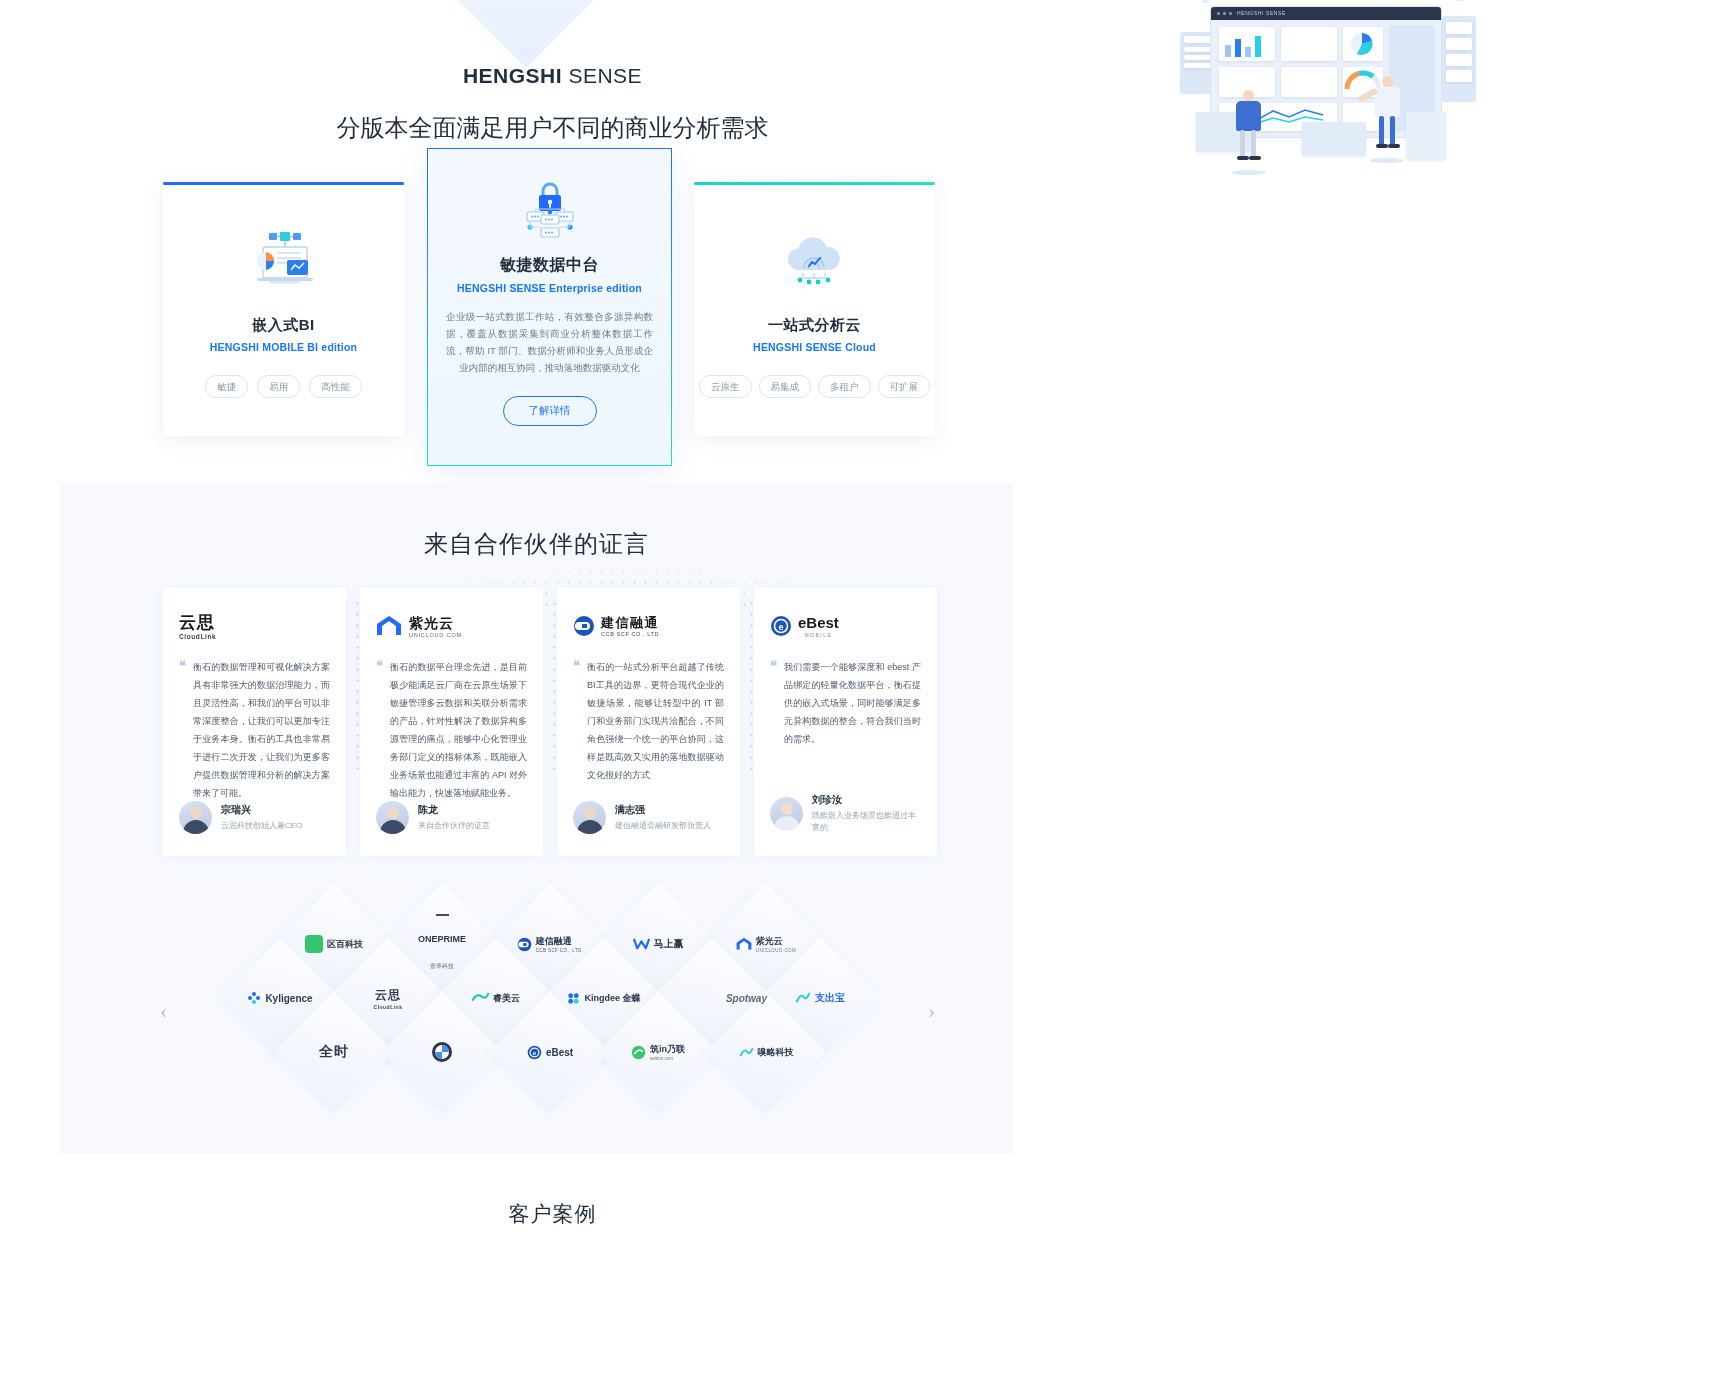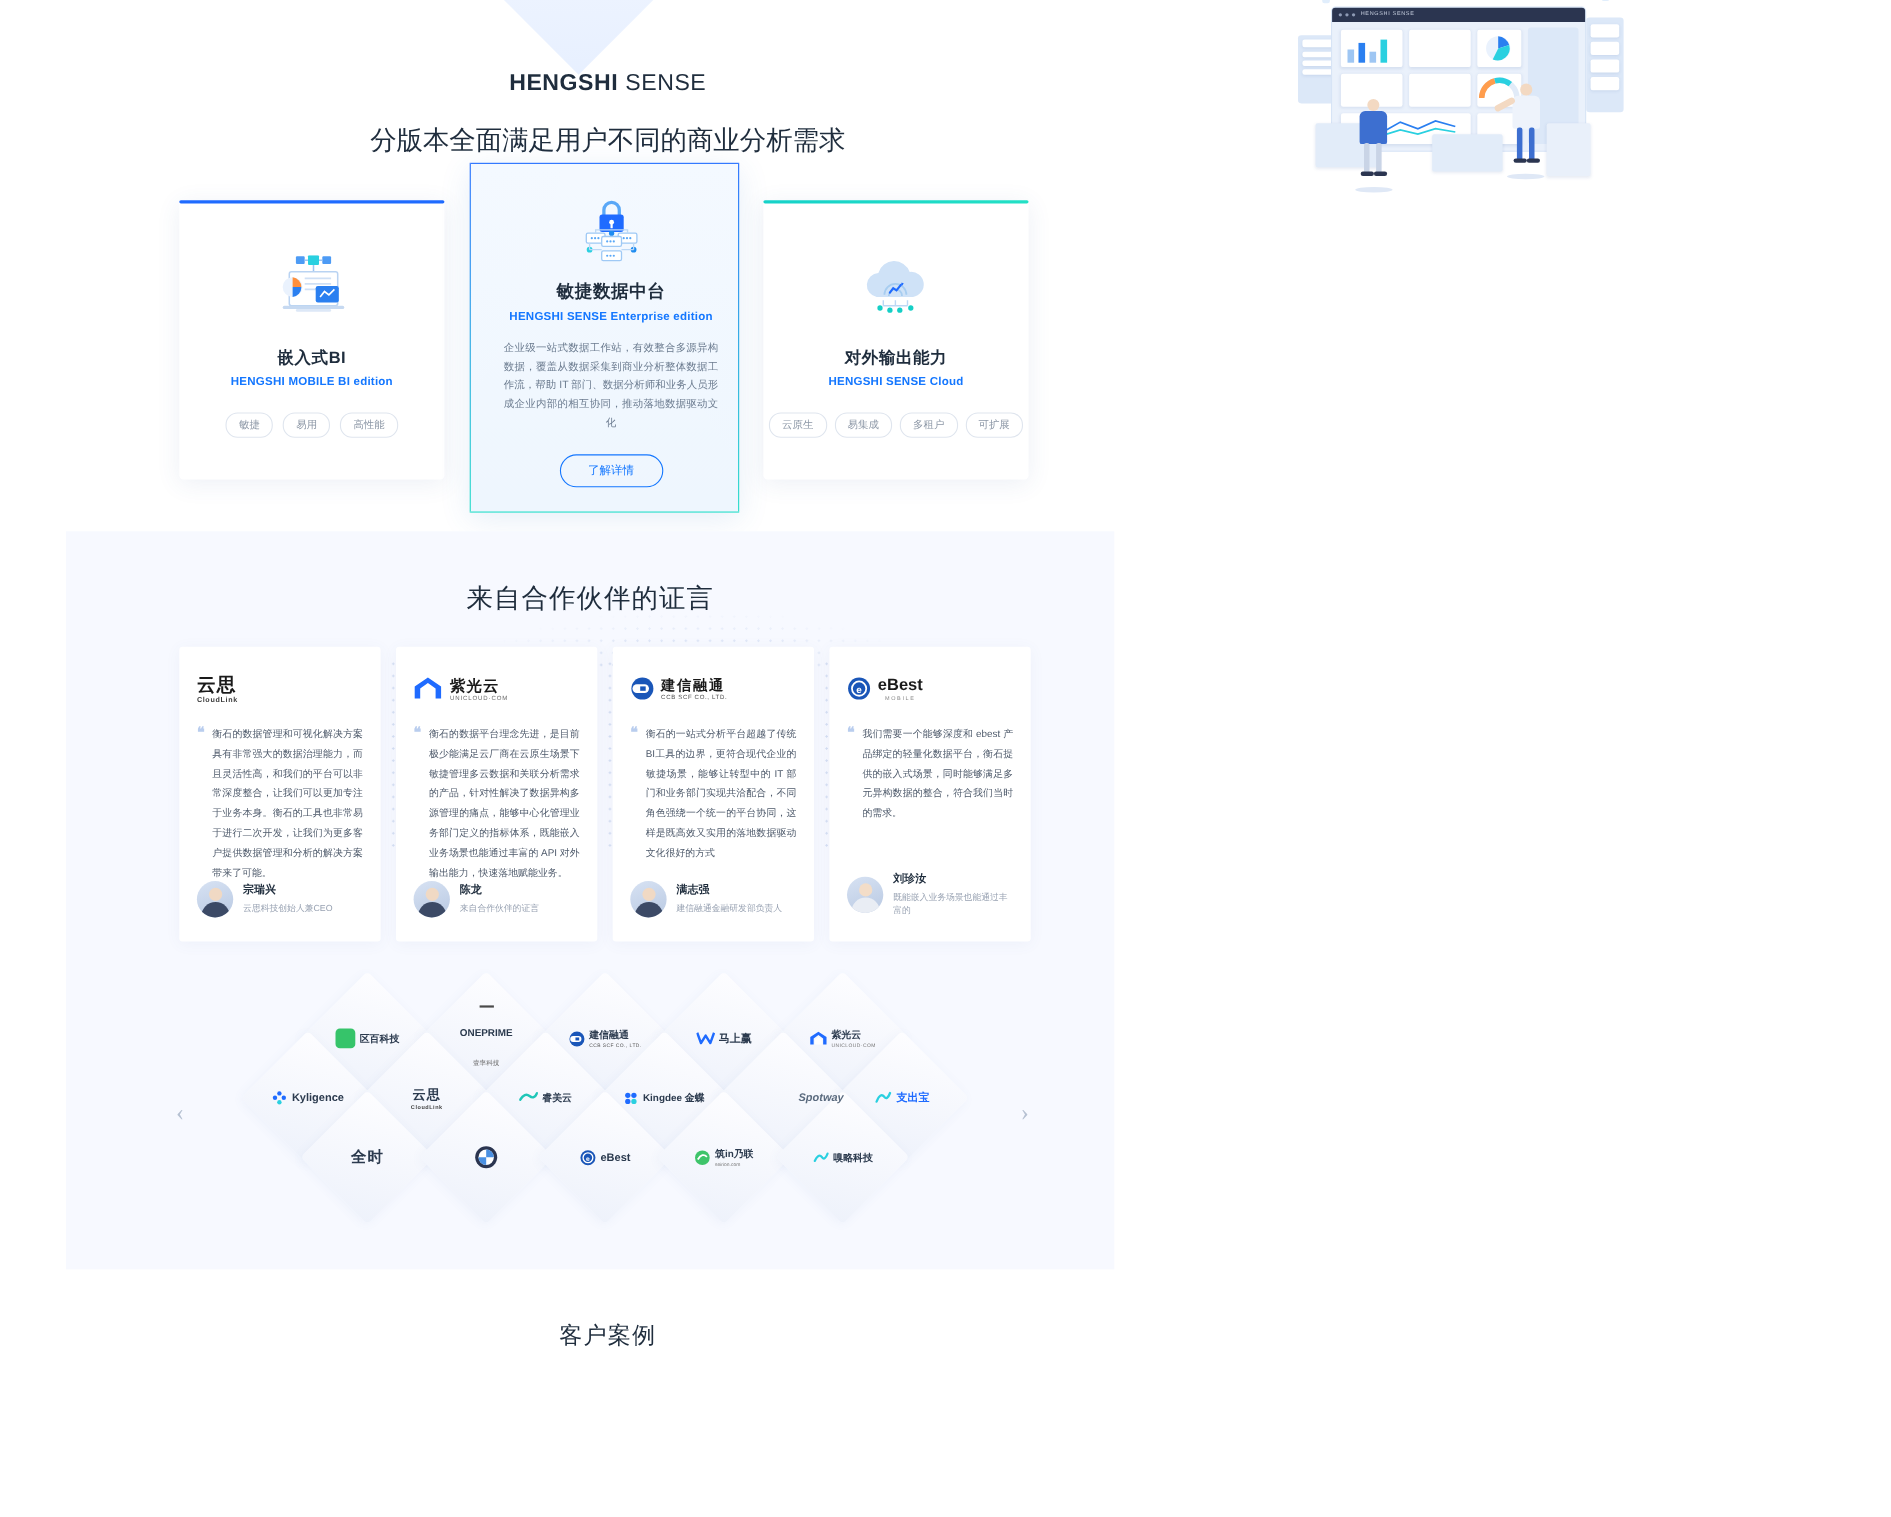--- a/index.html
+++ b/index.html
@@ -41,21 +41,20 @@
   #card-bi { left: 163px; }
   #card-cloud { left: 694px; }
 
   .card-center {
     left: 427px; top: 0; width: 245px; height: 318px;
     background: linear-gradient(180deg, #f4f9ff 0%, #eef6fe 100%);
     border: 1.6px solid;
     border-image: linear-gradient(180deg,#1f6bff 0%, #23dcc8 100%) 1;
     border-radius: 6px;
     box-shadow: 0 6px 28px rgba(60,120,200,.12);
-    padding-left: 12px;
   }
 
   .card-icon { width: 100%; height: 74px; display: flex; align-items: center; justify-content: center; }
   .card-title {
     text-align: center; font-size: 15px; font-weight: bold; color: #1f2d3d;
     letter-spacing: .5px;
   }
   .card-sub {
     text-align: center; font-size: 10.5px; font-weight: bold; color: #1477ff;
     margin-top: 6px; letter-spacing: .2px;
@@ -281,21 +280,21 @@
           <path d="M30 37 a6 6 0 0 1 12 0" fill="none" stroke="#a7cdf0" stroke-width="1.6"></path>
           <polyline points="31,34 34,30 37,32 41,27" stroke="#1f6bff" stroke-width="2" fill="none" stroke-linecap="round"></polyline>
           <path d="M41 25 l2.5 .3 l-1 2.4 Z" fill="#1f6bff"></path>
           <path d="M25 41 v5 M36 41 v5 M47 41 v5 M25 46 h22" stroke="#bcd8f5" stroke-width="1.3" fill="none"></path>
           <circle cx="22" cy="48" r="2.4" fill="#15cfc6"></circle>
           <circle cx="31" cy="50" r="2.4" fill="#15cfc6"></circle>
           <circle cx="40" cy="50" r="2.4" fill="#15cfc6"></circle>
           <circle cx="50" cy="48" r="2.4" fill="#15cfc6"></circle>
         </svg>
       </div>
-      <div class="card-title" style="margin-top:16px">对外输出能力</div>
+      <div class="card-title" style="margin-top:16px">一站式分析云</div>
       <div class="card-sub">HENGSHI SENSE Cloud</div>
       <div class="tags" style="gap:7px">
         <span class="tag">云原生</span>
         <span class="tag">易集成</span>
         <span class="tag">多租户</span>
         <span class="tag">可扩展</span>
       </div>
     </div>
   </div>
 

